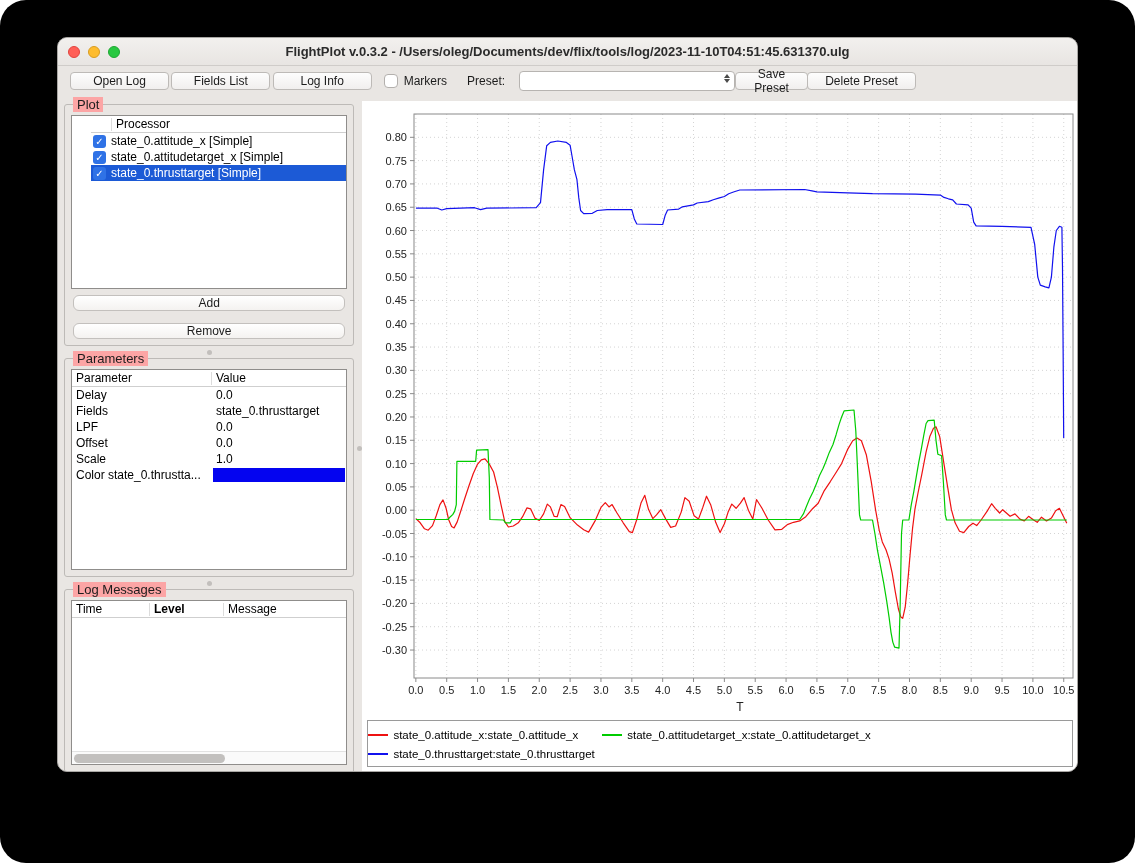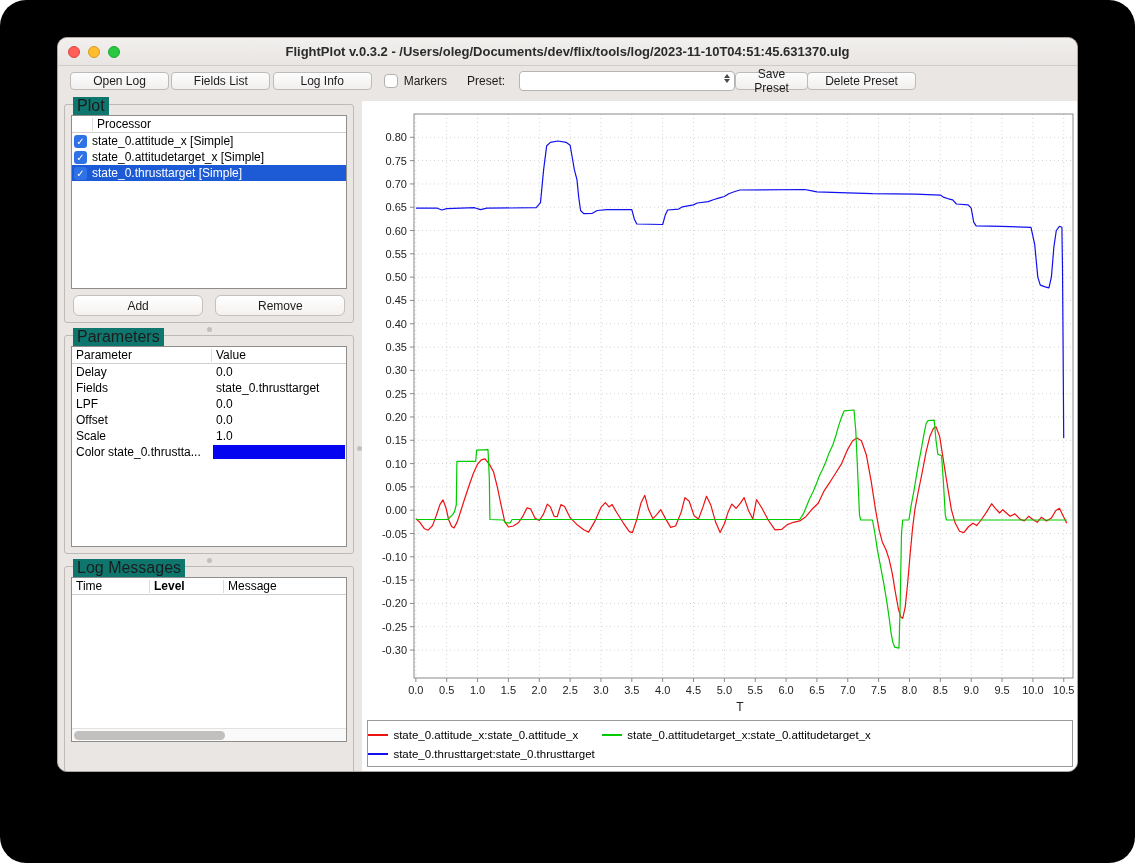--- a/index.html
+++ b/index.html
@@ -28,34 +28,34 @@
   .combo { position:relative; width:216px; height:20px; background:#fff; border:1px solid #b7b4b1; border-radius:4px; }
   .combo .arrows { position:absolute; right:4px; top:2px; display:flex; flex-direction:column; align-items:center; gap:1px; }
   .combo .up { width:0;height:0;border-left:3.5px solid transparent;border-right:3.5px solid transparent;border-bottom:4.5px solid #4a4a4a;}
   .combo .dn { width:0;height:0;border-left:3.5px solid transparent;border-right:3.5px solid transparent;border-top:4.5px solid #4a4a4a;}
   .save { width:73px; }
   .del  { width:109px; margin-left:-1px; }
   
   .content { display:flex; height:705px; }
   .left-col { width:299px; padding:8px 2px 0 6px; display:flex; flex-direction:column; }
   .groupbox { position:relative; border:1px solid #bdbab7; border-radius:3px; padding:10px 6px 6px 6px; }
-  .gb-title { position:absolute; top:-8px; left:8px; background:#0f766e; padding:0 4px; font-size:16px; color:#1c1c1c; }
+  .gb-title { position:absolute; top:-8px; left:8px; background:#fca5a5; padding:0 4px; font-size:13px; color:#1c1c1c; }
   .divider { height:12px; display:flex; align-items:center; justify-content:center; }
   .divider .dot { width:5px; height:5px; border-radius:50%; background:#c2bfbc; }
   .listbox { background:#fff; border:1px solid #8f8d8b; width:100%; font-size:12px; color:#000; }
   .hdr { display:flex; height:17px; border-bottom:1px solid #cfcfcf; align-items:center; }
   .hdr .cell { padding:0 4px; border-right:1px solid #dcdcdc; height:13px; display:flex; align-items:center; }
   .hdr .cell:last-child { border-right:none; }
   
-  .plot-list { height:174px; overflow:hidden; }
+  .plot-list { height:174px; overflow:hidden;padding-left:19px; }
   .prow { display:flex; align-items:center; height:16px; }
   .prow.sel { background:#1c5ad6; color:#fff; }
   .pchk { width:13px; height:13px; margin:0 5px 0 2px; border-radius:3px; background:#2f72e6; color:#fff;
           font-size:10px; line-height:13px; text-align:center; flex:0 0 13px; }
-  .btn-row { display:flex; gap:12px; margin-top:6px; padding:0 2px; }
+  .btn-row { display:flex; gap:12px; margin-top:6px; padding:0 2px;flex-direction:column; }
   .macbtn { flex:1; height:21px; background:linear-gradient(#ffffff,#f4f2f0); border:1px solid #c3c0bd; border-radius:6px;
             font-size:12px; color:#1c1c1c; display:flex; align-items:center; justify-content:center; }
   
   .ptable { height:201px; }
   .trow { display:flex; height:16px; align-items:center; }
   .trow .c1 { width:140px; padding:0 4px; overflow:hidden; white-space:nowrap; }
   .trow .c2 { flex:1; padding:0 4px; overflow:hidden; white-space:nowrap; }
   .swatch { height:14px; flex:1; margin:1px 1px; }
   
   .ltable { height:165px; display:flex; flex-direction:column; }

